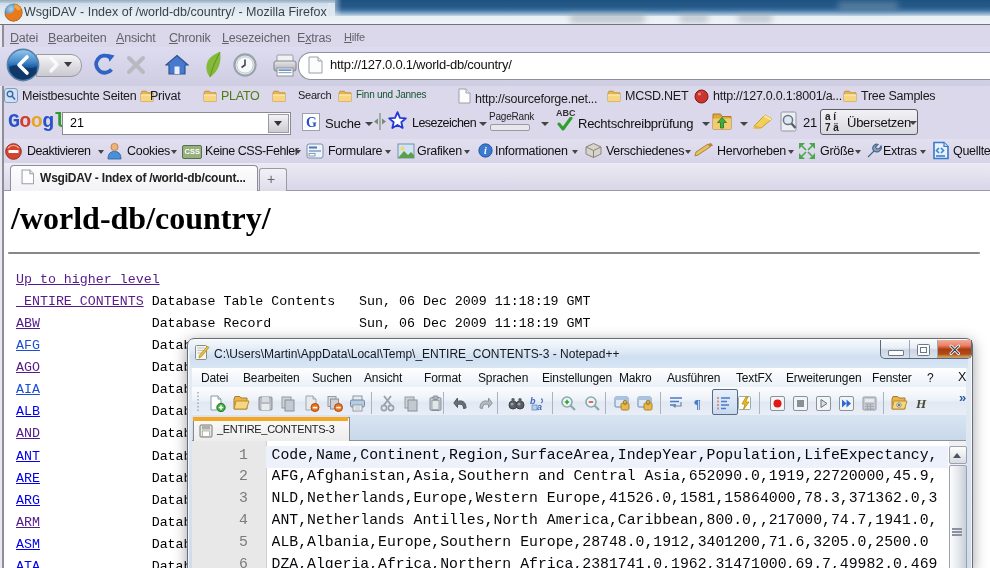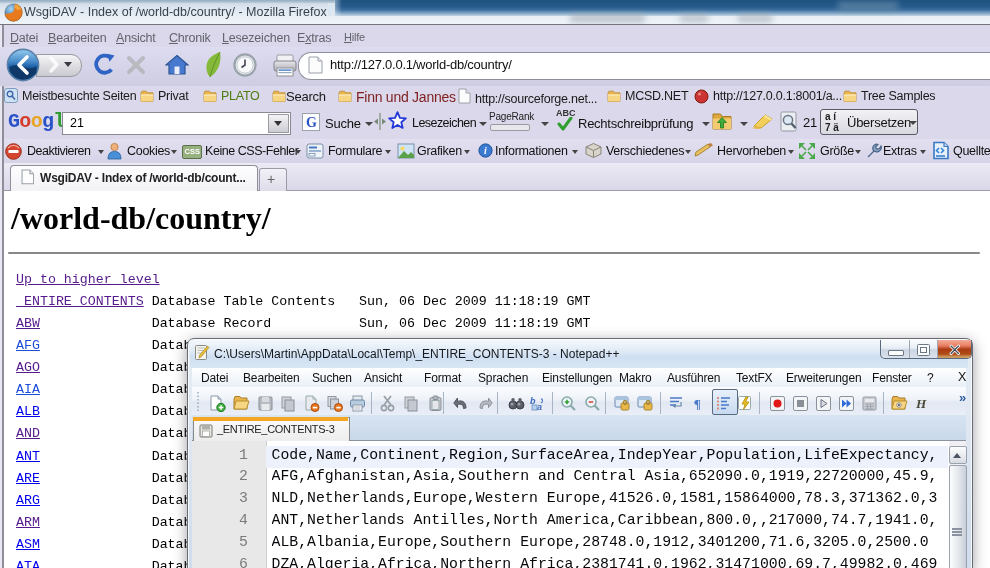--- a/index.html
+++ b/index.html
@@ -132,33 +132,33 @@
       </g>
 <g id="pagei">
         <path d="M1 1 L8.5 1 L12 4.5 L12 14 L1 14 Z" fill="#fdfdfd" stroke="#9aa0a8"></path>
         <path d="M8.5 1 L8.5 4.5 L12 4.5" fill="#e8ecf0" stroke="#9aa0a8"></path>
       </g>
 </defs>
   </svg>
 <svg class="ab" style="left:140px;top:90px" width="14" height="13" viewBox="0 0 14 13">
     <use href="#fold"></use>
   </svg>
-<div class="tx" style="left:158px;top:89px;font-size:12.5px;letter-spacing:-0.25px;color:#1a1a1a">Privat</div>
+<div class="tx" style="left:150px;top:89px;font-size:12.5px;letter-spacing:-0.25px;color:#1a1a1a">Privat</div>
 <svg class="ab" style="left:203px;top:90px" width="14" height="13" viewBox="0 0 14 13">
     <use href="#fold"></use>
   </svg>
 <div class="tx" style="left:221px;top:89px;font-size:12.5px;letter-spacing:-0.25px;color:#4d7c0f">PLATO</div>
 <svg class="ab" style="left:272px;top:90px" width="14" height="13" viewBox="0 0 14 13">
     <use href="#fold"></use>
   </svg>
-<div class="tx" style="left:286px;top:89px;font-size:13px;letter-spacing:-0.25px;color:#1a1a1a">Search</div>
+<div class="tx" style="left:298px;top:89px;font-size:11px;letter-spacing:-0.25px;color:#1a1a1a">Search</div>
 <svg class="ab" style="left:338px;top:90px" width="14" height="13" viewBox="0 0 14 13">
     <use href="#fold"></use>
   </svg>
-<div class="tx" style="left:356px;top:89px;font-size:14px;letter-spacing:-0.25px;color:#7f1d1d">Finn und Jannes</div>
+<div class="tx" style="left:356px;top:89px;font-size:10px;letter-spacing:-0.25px;color:#14532d">Finn und Jannes</div>
 <svg class="ab" style="left:458px;top:88px" width="13" height="16" viewBox="0 0 13 16">
     <path d="M1 1 L8 1 L12 5 L12 15 L1 15 Z" fill="#fdfdfd" stroke="#9aa0a8"></path>
     <path d="M8 1 L8 5 L12 5" fill="#e8ecf0" stroke="#9aa0a8"></path>
   </svg>
 <div class="tx" style="left:475px;top:92px;font-size:12.5px;letter-spacing:-0.25px;color:#1a1a1a">http://sourceforge.net...</div>
 <svg class="ab" style="left:607px;top:90px" width="14" height="13" viewBox="0 0 14 13">
     <use href="#fold"></use>
   </svg>
 <div class="tx" style="left:625px;top:89px;font-size:12.5px;letter-spacing:-0.25px;color:#1a1a1a">MCSD.NET</div>
 <svg class="ab" style="left:694px;top:89px" width="15" height="15" viewBox="0 0 15 15">

